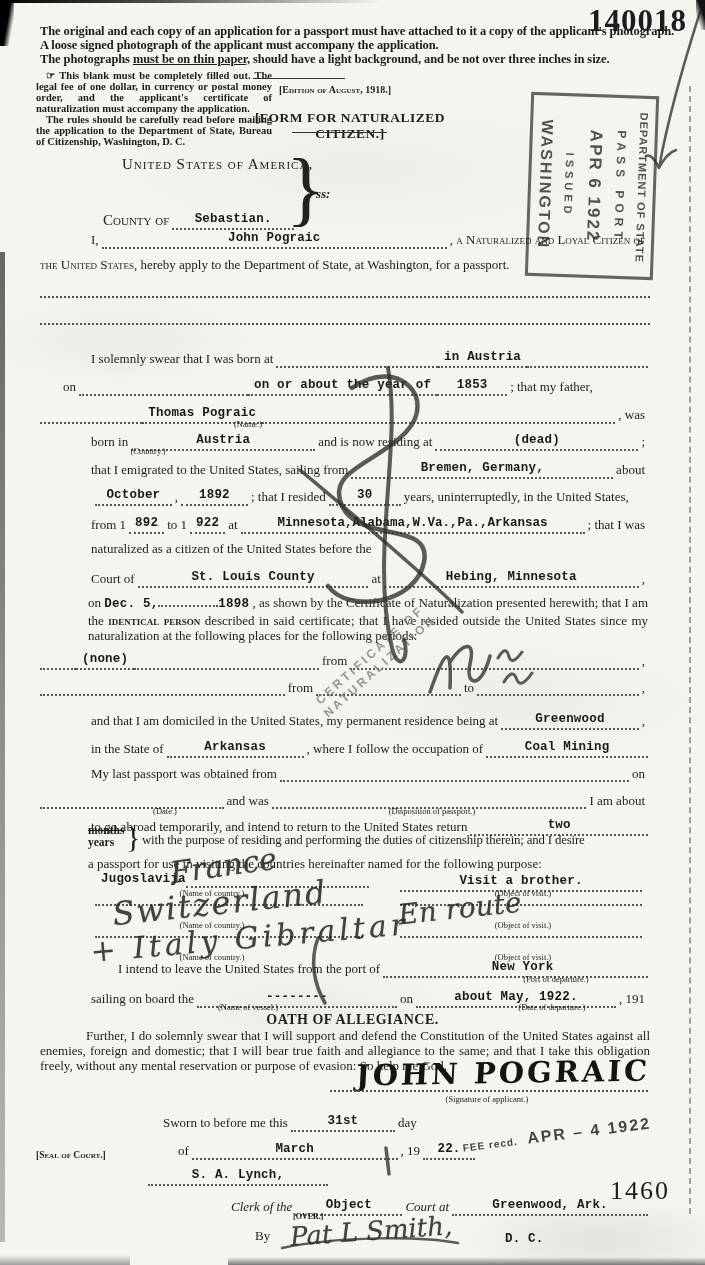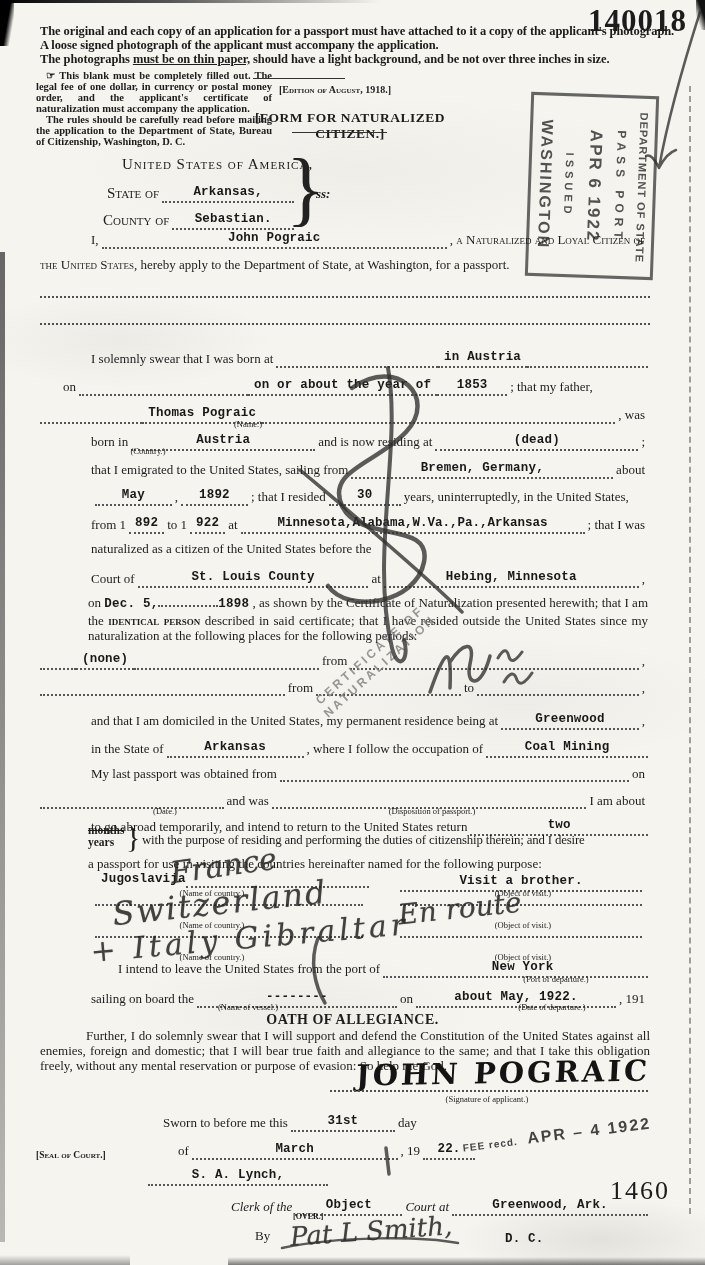--- a/index.html
+++ b/index.html
@@ -93,24 +93,20 @@
     <div class="stamp-inner">
       <div class="st1">DEPARTMENT OF STATE</div>
       <div class="st2">PASS PORT</div>
       <div class="st3">APR 6 1922</div>
       <div class="st4">ISSUED</div>
       <div class="st5">WASHINGTON</div>
     </div>
   </div>
 
   <div class="sc" style="position:absolute;left:122px;top:156px;font-size:15px;letter-spacing:1px">United States of America,</div>
-  <div class="line" style="left:104px;top:183px;width:190px">
-    <span class="lbl sc" style="font-size:15px">State of</span>
-    <span class="fill grow"><span class="t">Arkansas,</span></span>
-  </div>
   <div class="line" style="left:100px;top:210px;width:194px">
     <span class="lbl sc" style="font-size:15px">County of</span>
     <span class="fill grow"><span class="t">Sebastian.</span></span>
   </div>
   <div class="brace" style="left:286px;top:148px">}</div>
   <div class="ss" style="left:316px;top:186px">ss:</div>
 
   <div class="line" style="left:88px;right:57px;top:229px">
     <span class="lbl">I,</span>
     <span class="fill grow"><span class="t">John Pograic</span></span>
@@ -149,21 +145,21 @@
     <span class="lbl">;</span>
   </div>
   <div class="cap" style="left:148px;top:446px">(Country.)</div>
 
   <div class="line" style="left:88px;right:57px;top:459px">
     <span class="lbl">that I emigrated to the United States, sailing from</span>
     <span class="fill grow"><span class="t" style="margin-right:auto">Bremen, Germany,</span></span>
     <span class="lbl">about</span>
   </div>
   <div class="line" style="left:95px;right:57px;top:486px">
-    <span class="fill" style="flex:.8"><span class="t" style="margin-right:auto">May</span></span>
+    <span class="fill" style="flex:.8"><span class="t" style="margin-right:auto">October</span></span>
     <span class="lbl">,</span>
     <span class="fill" style="min-width:55px"><span class="t">1892</span></span>
     <span class="lbl">; that I resided</span>
     <span class="fill" style="min-width:60px"><span class="t">30</span></span>
     <span class="lbl">years, uninterruptedly, in the United States,</span>
   </div>
   <div class="line" style="left:88px;right:57px;top:514px">
     <span class="lbl">from 1</span>
     <span class="fill"><span class="t">892</span></span>
     <span class="lbl">to 1</span>

